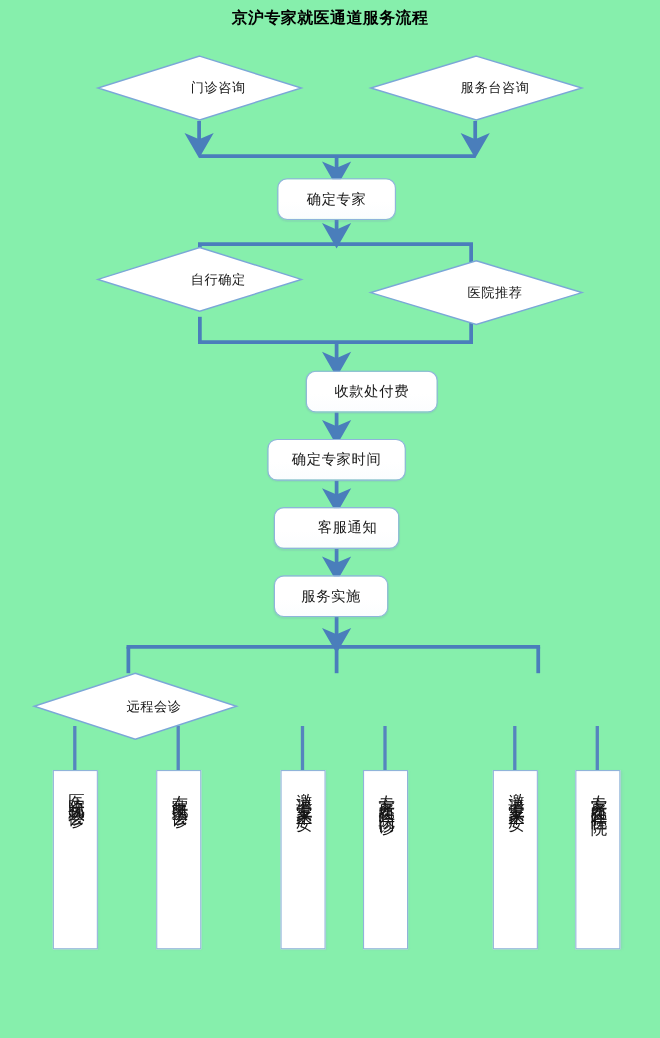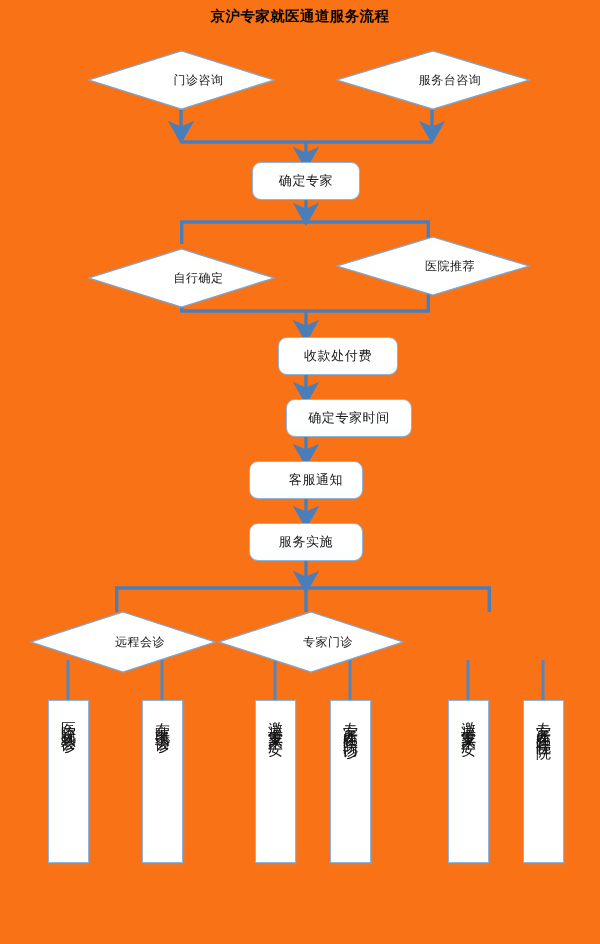--- a/index.html
+++ b/index.html
@@ -7,21 +7,21 @@
     padding: 0;
     background: #ffffff;
   }
   body {
     font-family: "Liberation Serif", "DejaVu Serif", serif;
   }
   #canvas {
     position: relative;
     width: 600px;
     height: 944px;
-    background: #f97316;
+    background: #86efac;
     overflow: hidden;
     text-decoration: underline;
   }
 
   
   .title {
     position: absolute;
     left: 0;
     top: 7px;
     width: 600px;
@@ -172,63 +172,57 @@
     <svg width="194" height="60" viewBox="0 0 194 60" xmlns="http://www.w3.org/2000/svg">
       <polygon points="97,1 193,30 97,59 1,30" fill="#ffffff" stroke="#7BA7D7" stroke-width="1.3"></polygon>
     </svg>
     <div class="dlabel">服务台咨询</div>
   </div>
 
   <div class="rbox" style="left:252px; top:162px; width:108px; height:38px;">
     <span>确定专家</span>
   </div>
 
-  <div class="diamond shift" style="left:88px; top:248px; width:187px; height:60px;">
+  <div class="diamond shift" style="left:88px; top:224px; width:187px; height:60px;">
     <svg width="187" height="60" viewBox="0 0 187 60" xmlns="http://www.w3.org/2000/svg">
       <polygon points="93.5,1 186,30 93.5,59 1,30" fill="#ffffff" stroke="#7BA7D7" stroke-width="1.3"></polygon>
     </svg>
     <div class="dlabel">自行确定</div>
   </div>
 
   <div class="diamond shift" style="left:336px; top:236px; width:194px; height:60px;">
     <svg width="194" height="60" viewBox="0 0 194 60" xmlns="http://www.w3.org/2000/svg">
       <polygon points="97,1 193,30 97,59 1,30" fill="#ffffff" stroke="#7BA7D7" stroke-width="1.3"></polygon>
     </svg>
     <div class="dlabel">医院推荐</div>
   </div>
 
   <div class="rbox" style="left:246px; top:337px; width:120px; height:38px;margin-left:32px;">
     <span>收款处付费</span>
   </div>
 
-  <div class="rbox" style="left:243px; top:399px; width:126px; height:38px;margin-left:43px;">
+  <div class="rbox" style="left:243px; top:399px; width:126px; height:38px;">
     <span>确定专家时间</span>
   </div>
 
   <div class="rbox" style="left:249px; top:461px; width:114px; height:38px;padding-left:20px;">
     <span>客服通知</span>
   </div>
 
-  <div class="rbox" style="left:249px; top:523px; width:114px; height:38px;">
+  <div class="rbox" style="left:249px; top:523px; width:104px; height:38px;">
     <span>服务实施</span>
   </div>
 
   <div class="diamond shift" style="left:30px; top:611px; width:186px; height:62px;">
     <svg width="186" height="62" viewBox="0 0 186 62" xmlns="http://www.w3.org/2000/svg">
       <polygon points="93,1 185,31 93,61 1,31" fill="#ffffff" stroke="#7BA7D7" stroke-width="1.3"></polygon>
     </svg>
     <div class="dlabel">远程会诊</div>
   </div>
 
-  <div class="diamond shift" style="left:218px; top:611px; width:186px; height:62px;">
-    <svg width="186" height="62" viewBox="0 0 186 62" xmlns="http://www.w3.org/2000/svg">
-      <polygon points="93,1 185,31 93,61 1,31" fill="#ffffff" stroke="#7BA7D7" stroke-width="1.3"></polygon>
-    </svg>
-    <div class="dlabel">专家门诊</div>
-  </div>
 
 
   <div class="vbox" style="left:48px; top:700px; width:41px; height:163px;">
     <span class="vtext">医院视频会诊</span>
   </div>
 
   <div class="vbox" style="left:142px; top:700px; width:41px; height:163px;">
     <span class="vtext">在家电话会诊</span>
   </div>
 

